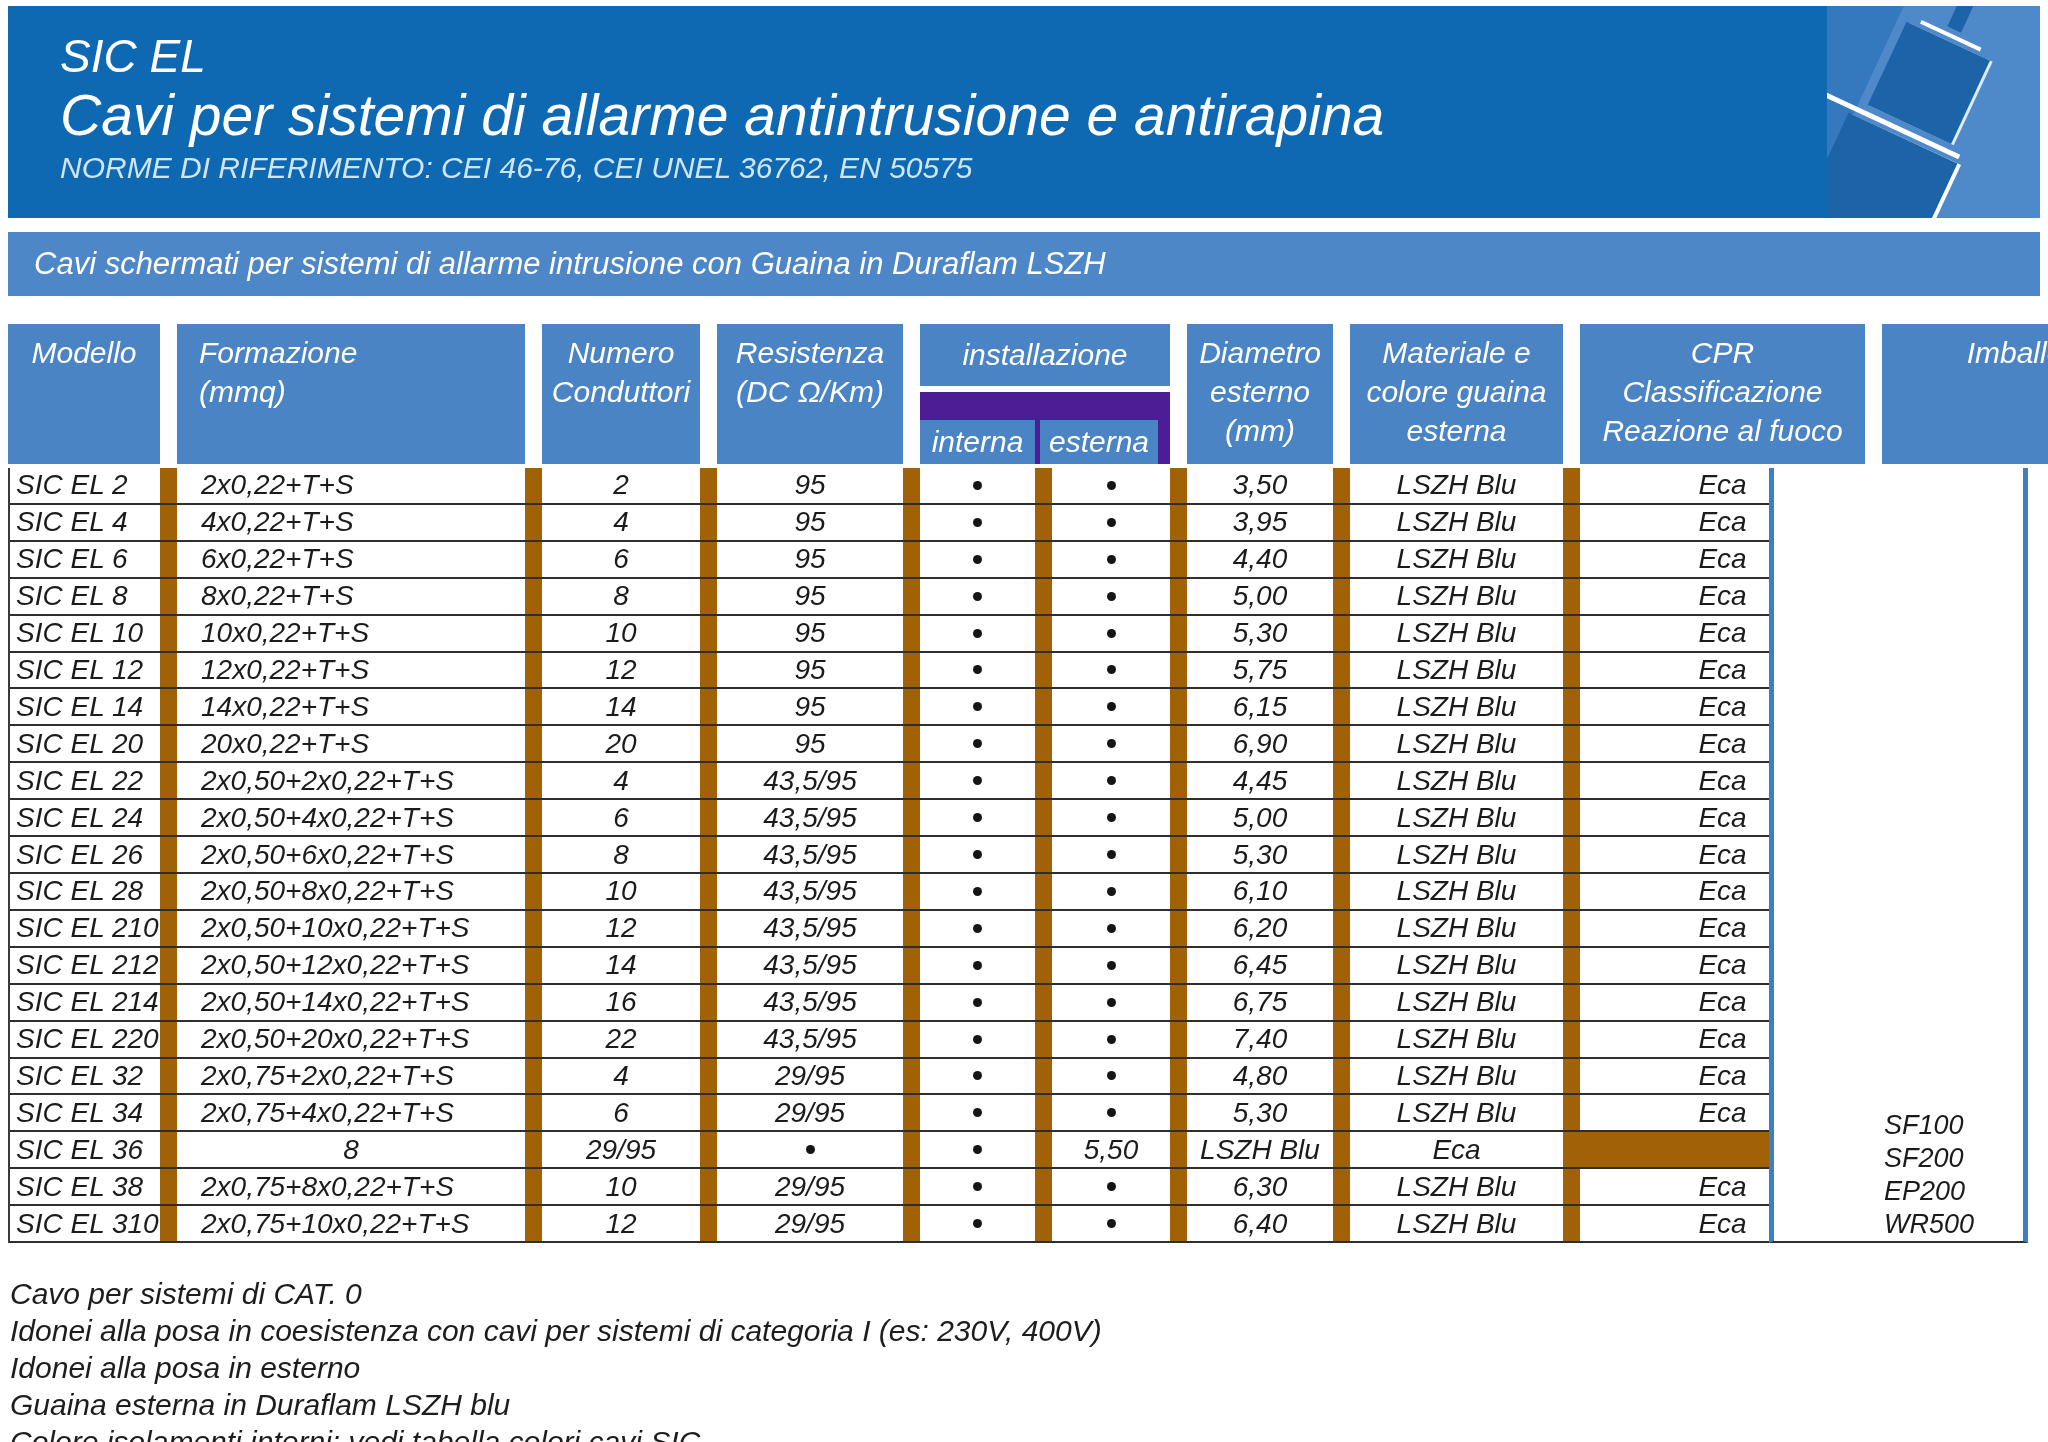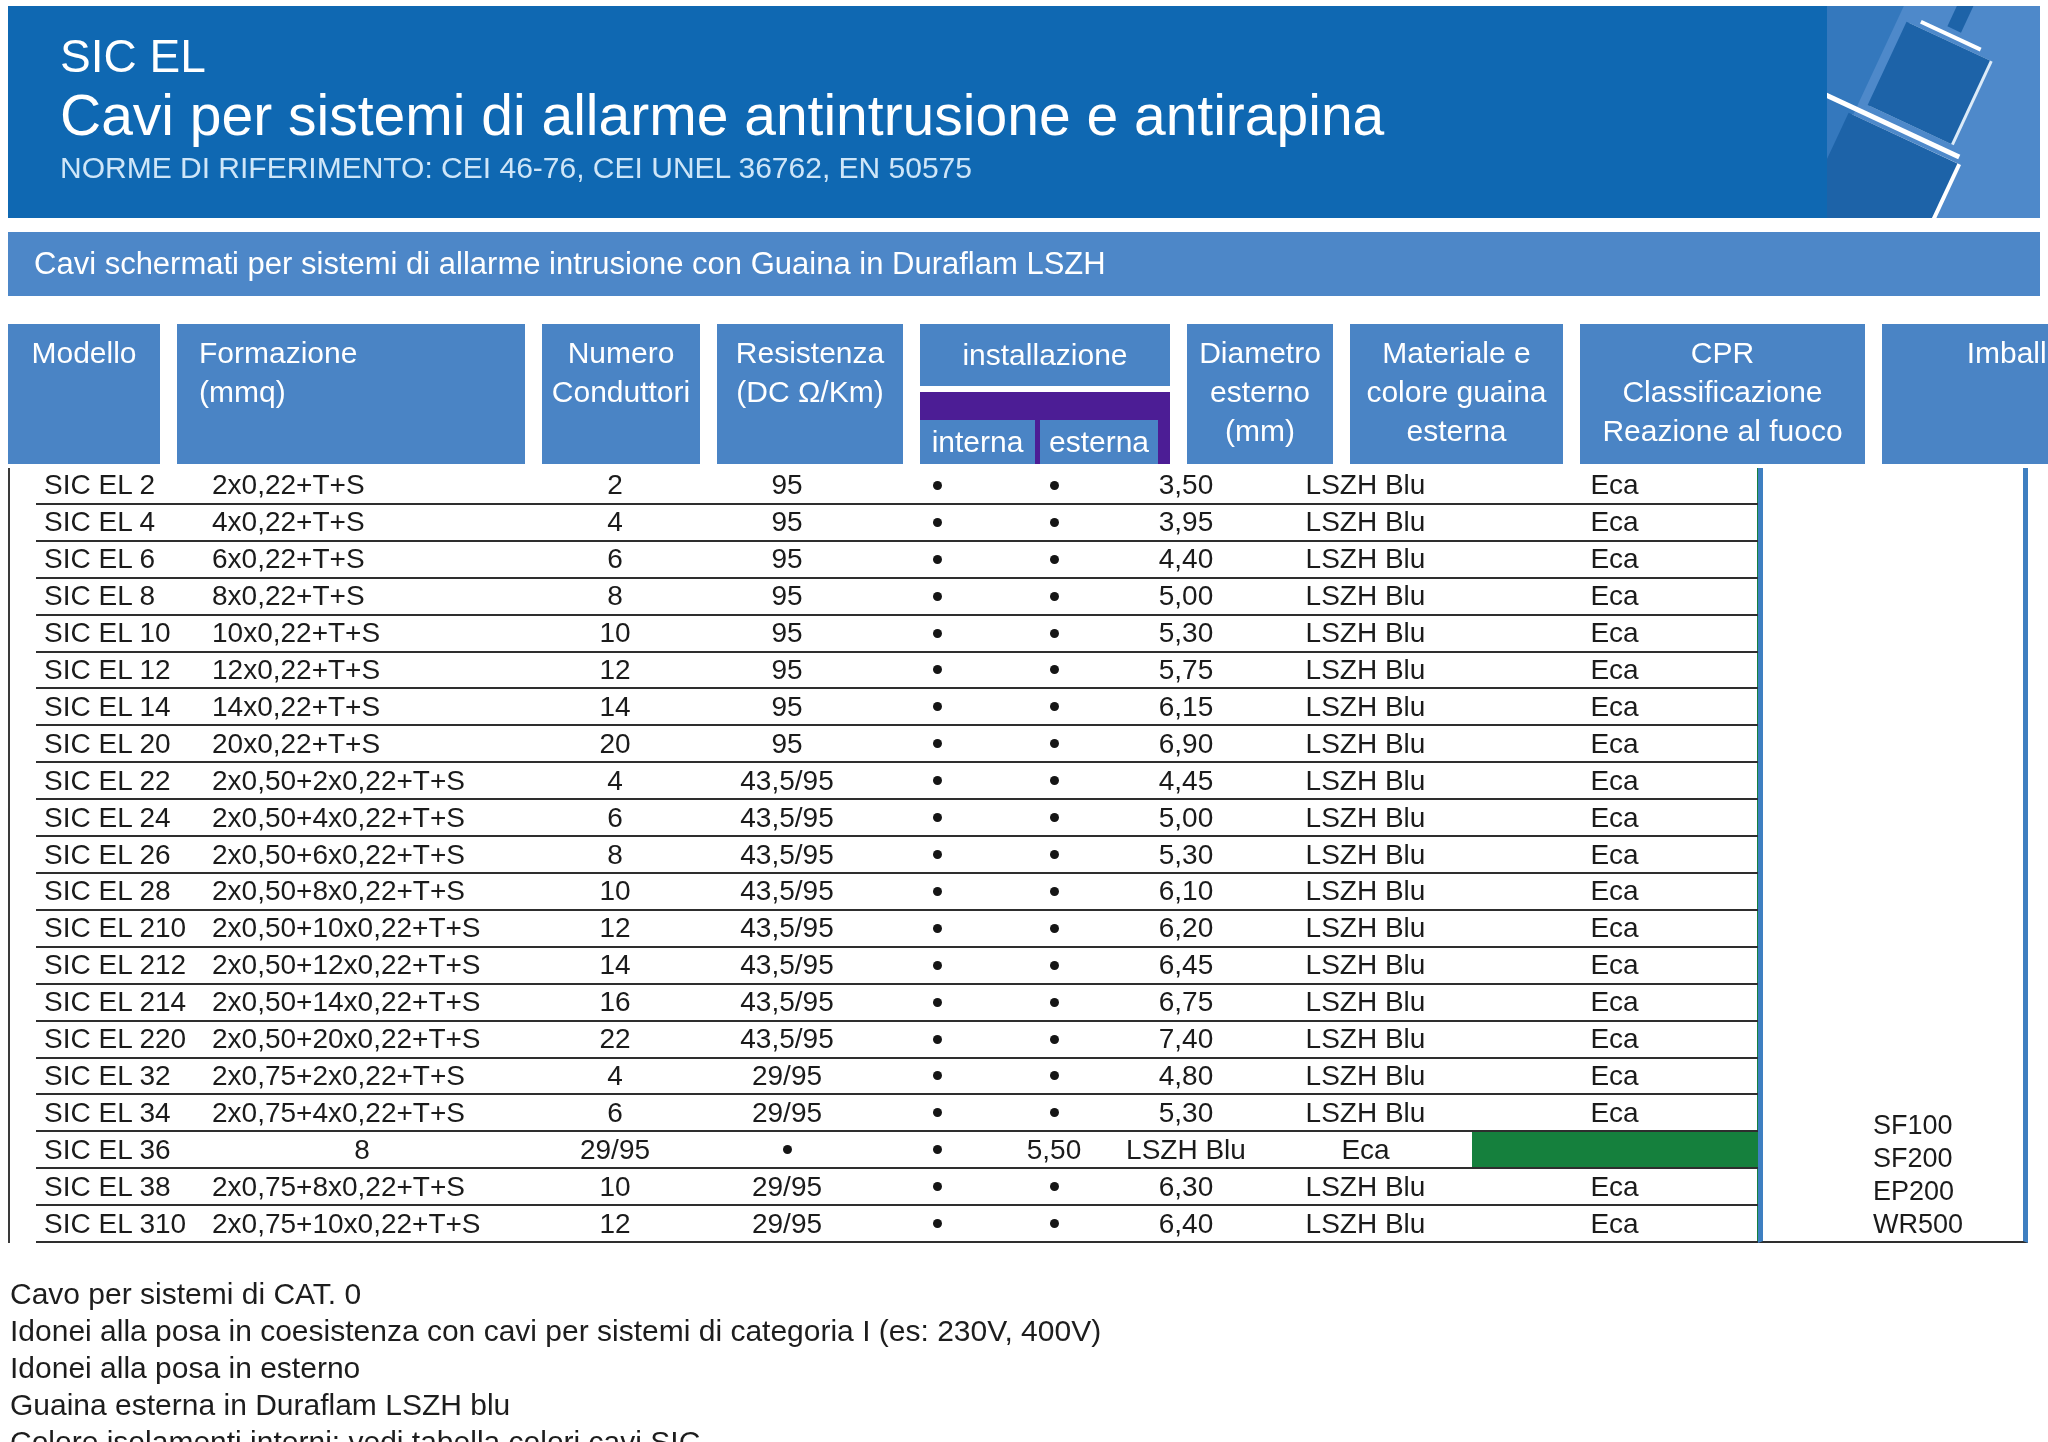--- a/index.html
+++ b/index.html
@@ -5,20 +5,21 @@
   html,body{margin:0;padding:0;background:#ffffff;}
   .page{
     position:relative;
     width:2048px;height:1442px;
     background:#ffffff;
     font-family:"Liberation Sans","DejaVu Sans",sans-serif;
     color:#1b1b1b;
     padding:6px 20px 0 8px;
     box-sizing:border-box;
     overflow:hidden;
+    font-style:italic;
   }
   
   .hero{
     position:relative;
     width:2032px;height:212px;
     background:#0f68b2;
     padding:24px 0 0 52px;
     box-sizing:border-box;
   }
   .hero-title1{font-size:46px;line-height:52px;color:#ffffff;}
@@ -93,25 +94,24 @@
     display:flex;align-items:center;justify-content:center;margin-top:28px;
   }
   
   .tbody{display:flex;height:775px;margin-top:4px;position:relative;}
   .tbody-edge{position:absolute;left:0;top:0;width:2px;height:100%;background:#3a3a3a;}
   .rows{display:flex;flex-direction:column;width:1761px;}
   .row{
     flex:1;
     display:grid;
     grid-template-columns:152px 348px 158px 186px 115px 118px 146px 213px 285px;
-    gap:0;
-    background:#15803d;
+    gap:17px;
+    background:#a16207;
     border-bottom:2px solid #2e2e2e;
     box-sizing:border-box;
-    margin-left:28px;
   }
   .cell{
     background:#ffffff;
     display:flex;align-items:center;
     font-size:28px;color:#1b1b1b;
     overflow:hidden;white-space:nowrap;
   }
   .c-modello{padding-left:8px;}
   .c-formazione{padding-left:24px;}
   .c-center{justify-content:center;}

